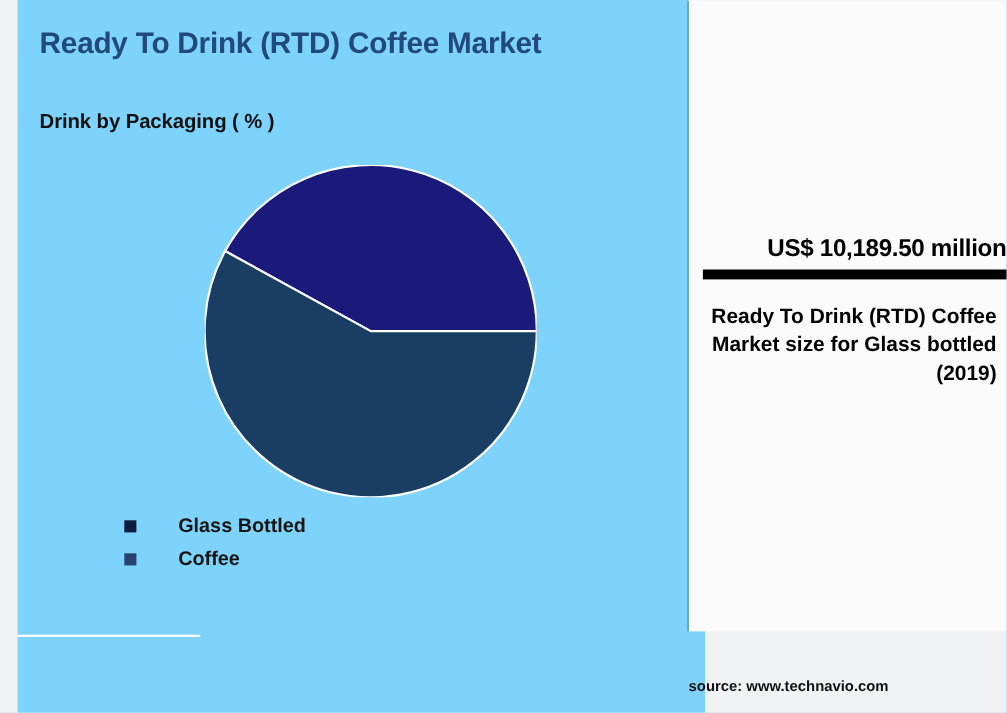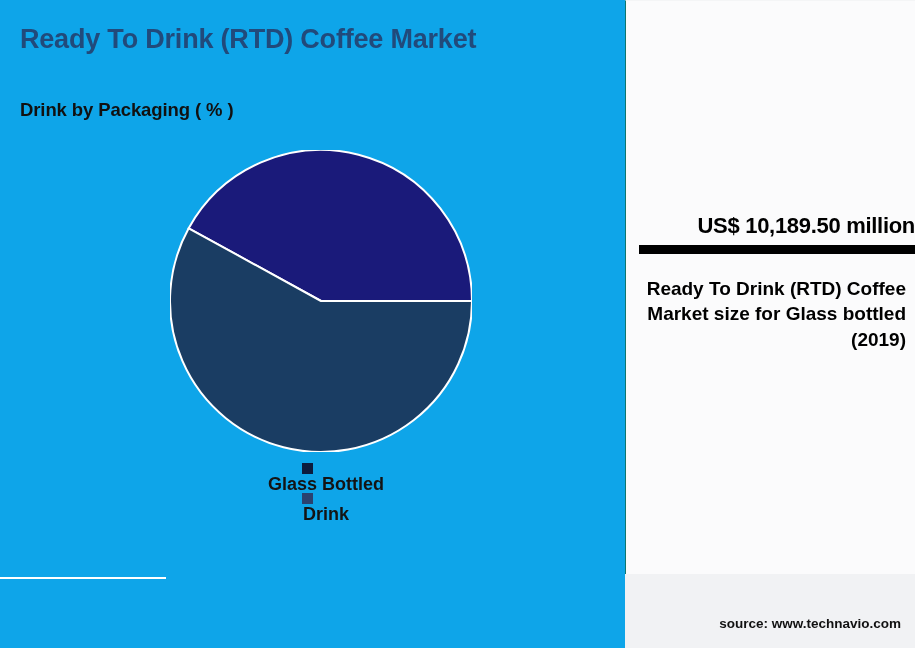--- a/index.html
+++ b/index.html
@@ -18,24 +18,24 @@
   #stage {
     position: absolute;
     left: 0; top: 0;
     width: 915px;
     height: 648px;
   }
 
   
   .chart-panel {
     position: absolute;
-    left: 0; top: 0;
+    left: 16px; top: 0;
     width: 625px;
     height: 648px;
-    background: #0ea5e9;
+    background: #7dd3fc;
   }
 
   .chart-title {
     position: absolute;
     left: 20px;
     top: 24px;
     width: 470px;
     font-size: 27px;
     font-weight: bold;
     line-height: 1.13;
@@ -67,21 +67,20 @@
   .legend {
     position: absolute;
     left: 97px;
     top: 463px;
     width: 420px;
   }
   .legend-row {
     display: flex;
     align-items: center;
     height: 30px;
-    flex-direction: column;
   }
   .legend-swatch {
     width: 11px;
     height: 11px;
     flex: 0 0 auto;
   }
   .legend-label {
     margin-left: 38px;
     font-size: 18px;
     font-weight: bold;
@@ -143,21 +142,20 @@
     font-weight: bold;
     line-height: 1.33;
     color: #000000;
   }
 
   .callout-source {
     position: absolute;
     left: 0;
     top: 615px;
     width: 275px;
-    text-align: right;
     font-size: 13.5px;
     font-weight: bold;
     color: #111111;
   }
 </style>
 </head>
 <body>
 
 <div id="stage">
 
@@ -176,21 +174,21 @@
       </svg>
     </div>
 
     <div class="legend">
       <div class="legend-row">
         <span class="legend-swatch" style="background:#0c1c3e"></span>
         <span class="legend-label">Glass Bottled</span>
       </div>
       <div class="legend-row">
         <span class="legend-swatch" style="background:#2a4270"></span>
-        <span class="legend-label">Drink</span>
+        <span class="legend-label">Coffee</span>
       </div>
     </div>
 
     <div class="bottom-rule"></div>
   </div>
 
   <div class="callout-panel">
 
     <div class="callout-value">US$ 10,189.50 million</div>
 

